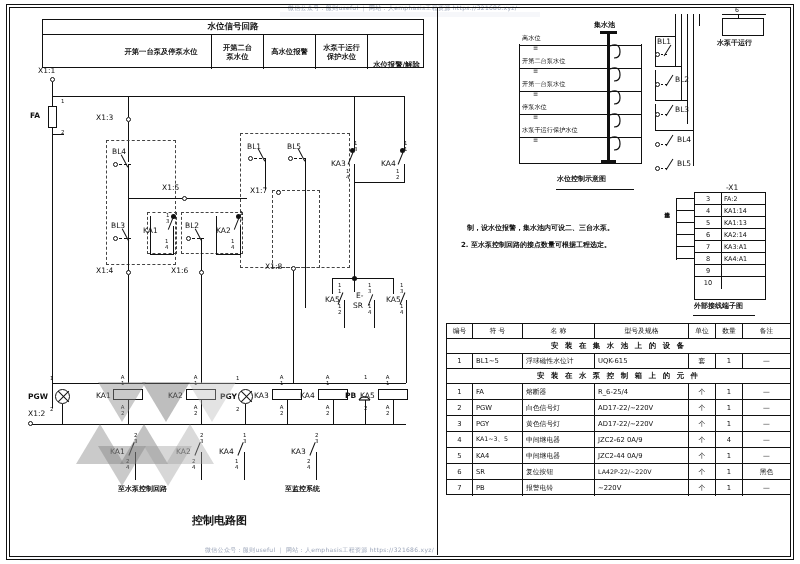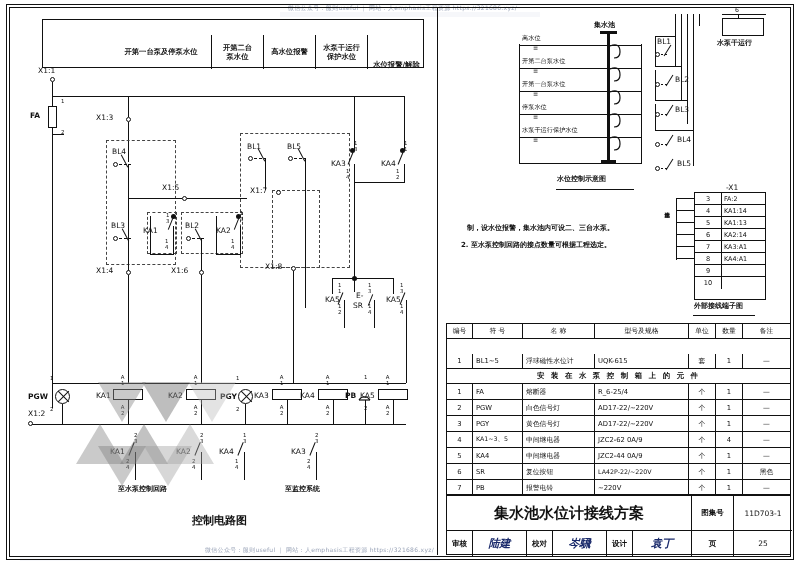--- a/index.html
+++ b/index.html
@@ -125,20 +125,21 @@
 
   <div class="wmband" style="left:280px;top:12px;width:260px;height:5px;"></div>
   <div class="wmband" style="left:20px;top:556px;width:420px;height:5px;"></div>
   <div class="wm" style="left:288px;top:4px;">微信公众号：服则useful ｜ 网站：人emphasis工程资源  https://321686.xyz/</div>
   <div class="wm" style="left:205px;top:546px;">微信公众号：服则useful ｜ 网站：人emphasis工程资源  https://321686.xyz/</div>
 
   <div class="bd" id="frame"></div>
   <div class="bd" id="frameInner"></div>
 
   <div class="bd" id="sigtable">
+    <div class="sigtitle">水位信号回路</div>
     <div class="sigcell" style="left:68px;width:101px;">
       <span>开第一台泵及停泵水位</span>
     </div>
     <div class="sigcell" style="left:169px;width:52px;">
       <span>开第二台</span>
       <span>泵水位</span>
     </div>
     <div class="sigcell" style="left:221px;width:52px;">
       <span>高水位报警</span>
     </div>
@@ -518,20 +519,21 @@
     <div class="eqhead" style="top:0px;height:15px;">
       <div class="eqcell" style="width:26px;">编号</div>
       <div class="eqcell" style="width:50px;text-align:right;">符  号</div>
       <div class="eqcell" style="width:72px;">名    称</div>
       <div class="eqcell" style="width:94px;">型号及规格</div>
       <div class="eqcell" style="width:27px;">单位</div>
       <div class="eqcell" style="width:27px;">数量</div>
       <div class="eqcell last" style="flex:1;">备注</div>
     </div>
 
+    <div class="eqspan" style="top:15px;height:15px;">安 装 在 集 水 池 上 的 设 备</div>
     <div class="eqrow" style="top:30px;height:15px;">
       <div class="eqcell" style="width:26px;">1</div>
       <div class="eqcell lft" style="width:50px;">BL1~5</div>
       <div class="eqcell lft" style="width:72px;">浮球磁性水位计</div>
       <div class="eqcell lft" style="width:94px;">UQK-615</div>
       <div class="eqcell" style="width:27px;">套</div>
       <div class="eqcell" style="width:27px;">1</div>
       <div class="eqcell last" style="flex:1;">—</div>
     </div>
 
@@ -595,28 +597,14 @@
       <div class="eqcell" style="width:26px;">7</div>
       <div class="eqcell lft" style="width:50px;">PB</div>
       <div class="eqcell lft" style="width:72px;">报警电铃</div>
       <div class="eqcell lft" style="width:94px;">~220V</div>
       <div class="eqcell" style="width:27px;">个</div>
       <div class="eqcell" style="width:27px;">1</div>
       <div class="eqcell last" style="flex:1;">—</div>
     </div>
   </div>
 
-  <div class="bd" id="titleblk">
-    <div id="tbMain">集水池水位计接线方案</div>
-    <div id="tbAtlasLab">图集号</div>
-    <div id="tbAtlasVal">11D703-1</div>
-
-    <div class="tbsm" style="left:0;width:26px;">审核</div>
-    <div class="tbsm sig" style="left:26px;width:54px;">陆建</div>
-    <div class="tbsm" style="left:80px;width:26px;">校对</div>
-    <div class="tbsm sig" style="left:106px;width:54px;">岑騛</div>
-    <div class="tbsm" style="left:160px;width:26px;">设计</div>
-    <div class="tbsm sig" style="left:186px;width:59px;">袁丁</div>
-    <div class="tbsm" style="left:245px;width:42px;">页</div>
-    <div class="tbsm" style="left:287px;width:58px;border-right:none;font-weight:normal;">25</div>
-  </div>
 
 </div>
 
 </body></html>

